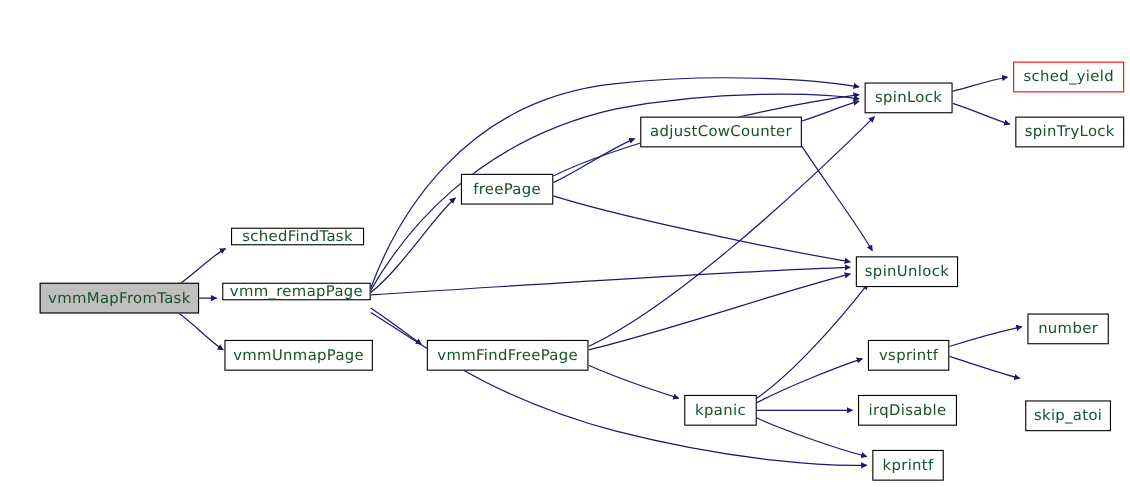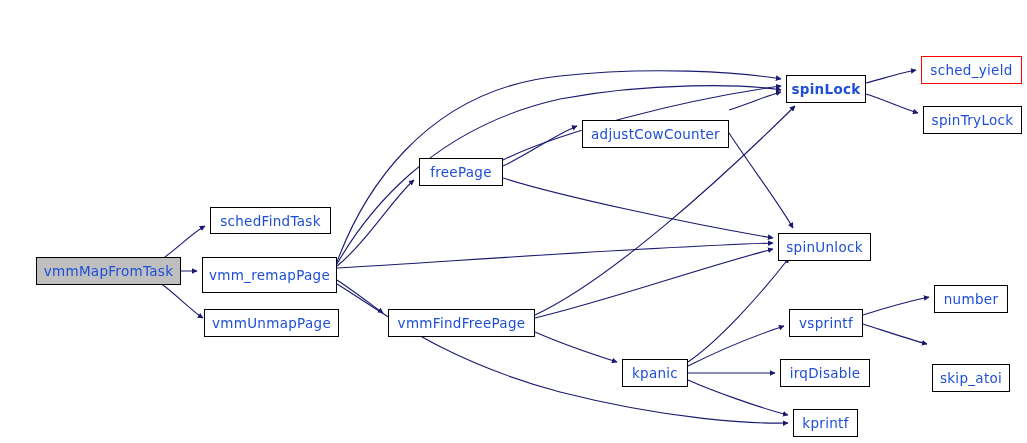--- a/index.html
+++ b/index.html
@@ -20,21 +20,21 @@
     left: 0;
     top: 0;
     width: 1027px;
     height: 443px;
   }
   .node {
     position: absolute;
     box-sizing: border-box;
     border: 1px solid #000000;
     background: #ffffff;
-    color: #1d4ed8;
+    color: #14532d;
     font-size: 13.5px;
     letter-spacing: 0.3px;
     display: flex;
     align-items: center;
     justify-content: center;
     white-space: nowrap;
     z-index: 2;
   }
   .node.root {
     background: #bfbfbf;
@@ -80,42 +80,42 @@
         <path d="M866,83 C885,78 900,73 916,70" fill="none" stroke="#191970" stroke-width="1.1" marker-end="url(#arrow)"></path>
         <path d="M866,94 C885,100 902,108 918,113" fill="none" stroke="#191970" stroke-width="1.1" marker-end="url(#arrow)"></path>
         <path d="M863,315 C885,308 910,301 929,297" fill="none" stroke="#191970" stroke-width="1.1" marker-end="url(#arrow)"></path>
         <path d="M863,324 C885,331 908,339 927,344" fill="none" stroke="#191970" stroke-width="1.1" marker-end="url(#arrow)"></path>
       </g>
   </svg>
   <div id="node-layer">
       <div class="node root" style="left: 8px; top: 257px; width: 145px; height: 28px;">
         <span>vmmMapFromTask</span>
       </div>
-      <div class="node" style="left: 210px; top: 207px; width: 121px; height: 27px;">
+      <div class="node" style="left: 210px; top: 207px; width: 121px; height: 16px;">
         <span>schedFindTask</span>
       </div>
-      <div class="node" style="left: 202px; top: 257px; width: 135px; height: 36px;">
+      <div class="node" style="left: 202px; top: 257px; width: 135px; height: 16px;">
         <span>vmm_remapPage</span>
       </div>
       <div class="node" style="left: 204px; top: 309px; width: 135px; height: 28px;">
         <span>vmmUnmapPage</span>
       </div>
       <div class="node" style="left: 419px; top: 158px; width: 84px; height: 28px;">
         <span>freePage</span>
       </div>
       <div class="node" style="left: 388px; top: 309px; width: 147px; height: 28px;">
         <span>vmmFindFreePage</span>
       </div>
-      <div class="node" style="left: 582px; top: 106px; width: 147px; height: 28px; margin-top: 14px;">
+      <div class="node" style="left: 582px; top: 106px; width: 147px; height: 28px;">
         <span>adjustCowCounter</span>
       </div>
       <div class="node" style="left: 622px; top: 359px; width: 66px; height: 28px; align-items: center;">
         <span>kpanic</span>
       </div>
-      <div class="node" style="left: 786px; top: 75px; width: 80px; height: 28px; font-weight: bold;">
+      <div class="node" style="left: 786px; top: 75px; width: 80px; height: 28px;">
         <span>spinLock</span>
       </div>
       <div class="node" style="left: 778px; top: 233px; width: 93px; height: 28px;">
         <span>spinUnlock</span>
       </div>
       <div class="node" style="left: 789px; top: 309px; width: 74px; height: 28px;">
         <span>vsprintf</span>
       </div>
       <div class="node" style="left: 780px; top: 359px; width: 90px; height: 28px; text-align: right;">
         <span>irqDisable</span>

